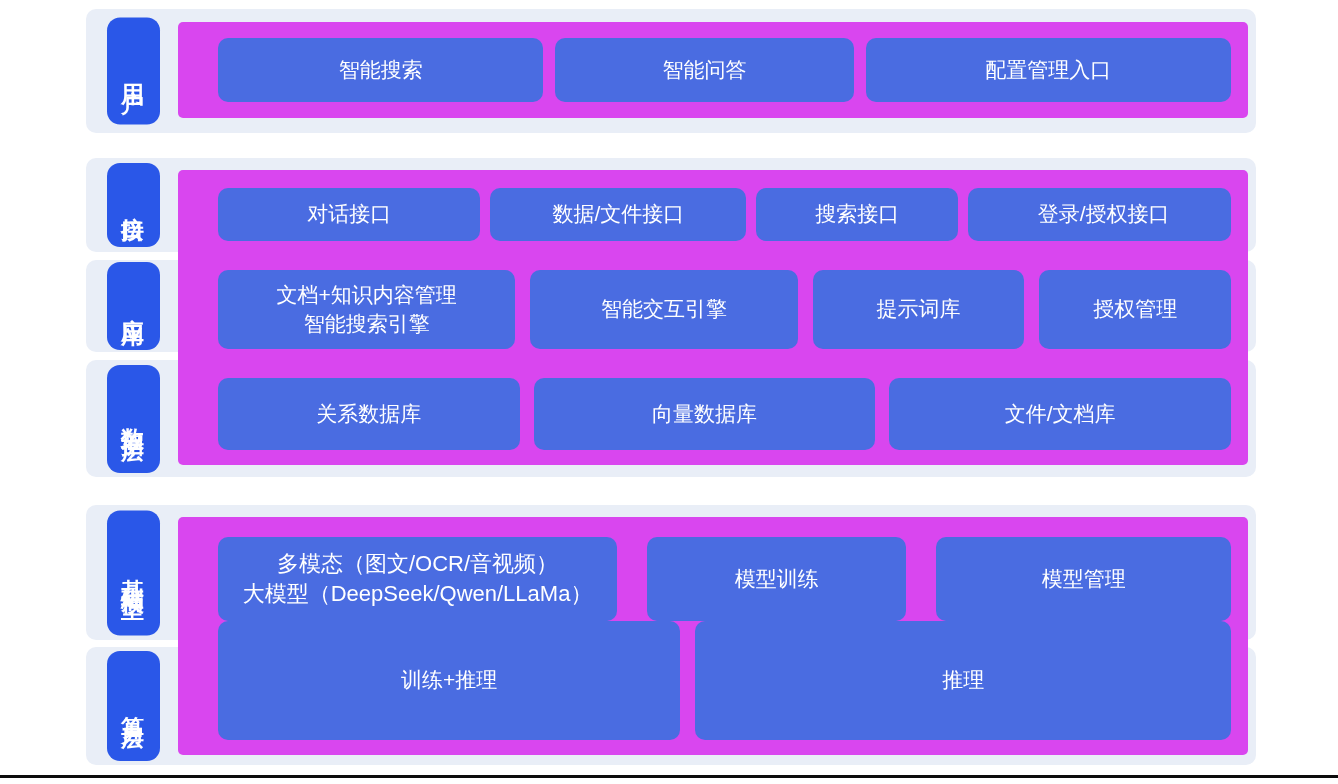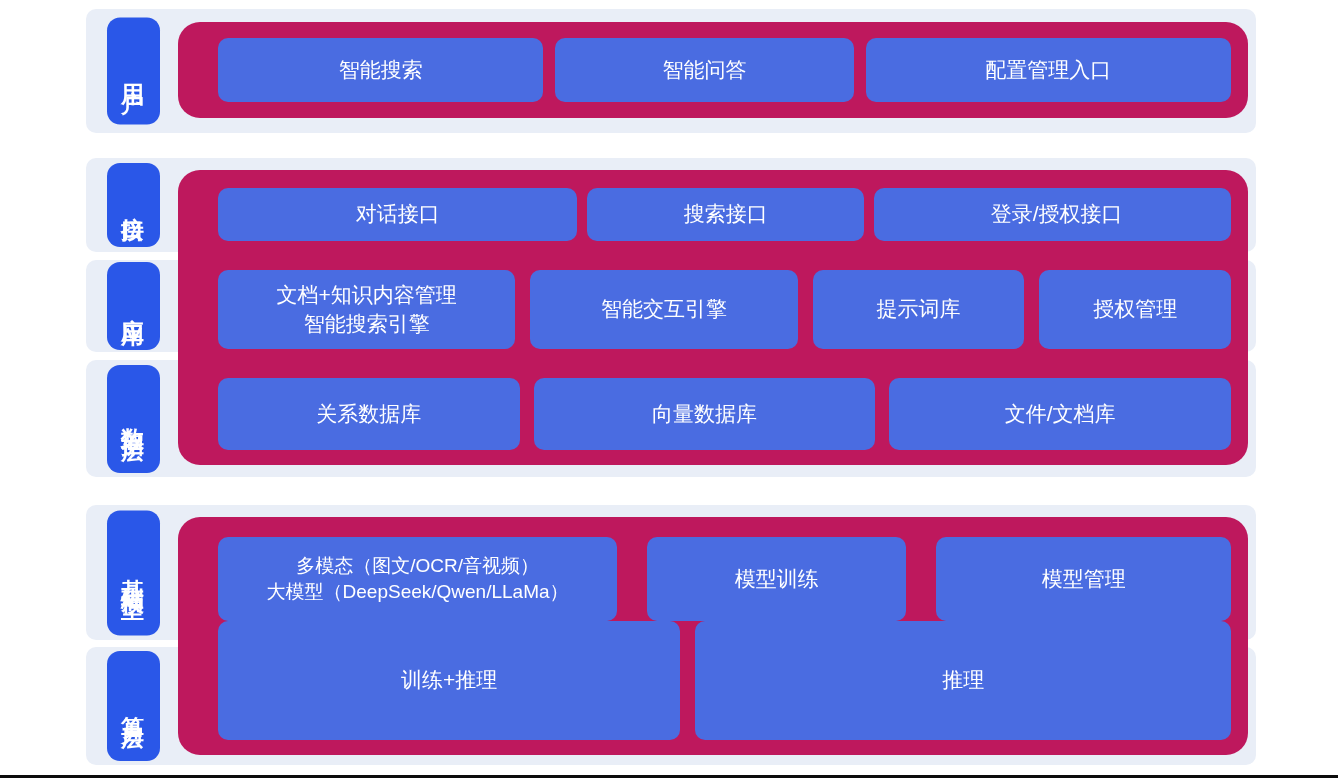--- a/index.html
+++ b/index.html
@@ -14,21 +14,21 @@
     position:absolute; left:21px; top:50%; transform:translateY(-50%);
     width:53px; background:#2a57e8; border-radius:13px;
     color:#ffffff; font-weight:bold; font-size:23px;
     writing-mode:vertical-rl; text-orientation:upright; letter-spacing:6px;
     display:flex; align-items:center; justify-content:center;
     box-sizing:border-box;
   }
 
   .panel {
     position:absolute; left:92px; right:8px; z-index:2;
-    background:#be185d; border-radius:22px;
+    background:#d946ef; border-radius:5px;
     display:flex; flex-direction:column; justify-content:space-between;
     box-sizing:border-box;
   }
 
   .box-row { display:flex; width:100%; }
 
   .box {
     background:#4a6ce1; border-radius:10px; color:#ffffff;
     display:flex; align-items:center; justify-content:center;
     text-align:center; white-space:pre-line;
@@ -63,20 +63,21 @@
     <div class="gray-row" style="height:92px;">
       <div class="pill" style="height:88px;">应用</div>
     </div>
     <div class="gray-row" style="height:117px;">
       <div class="pill" style="height:108px;">数据层</div>
     </div>
 
     <div class="panel" style="top:12px; height:295px; padding:18px 17px 15px 40px;">
       <div class="box-row" style="height:53px; gap:10px;">
         <div class="box" style="flex:204;">对话接口</div>
+        <div class="box" style="flex:199;">数据/文件接口</div>
         <div class="box" style="flex:157;">搜索接口</div>
         <div class="box" style="flex:198;padding-left:8px;">登录/授权接口</div>
       </div>
       <div class="box-row" style="height:79px; gap:15px;">
         <div class="box" style="flex:295;">文档+知识内容管理
 智能搜索引擎</div>
         <div class="box" style="flex:265;">智能交互引擎</div>
         <div class="box" style="flex:210;">提示词库</div>
         <div class="box" style="flex:190;">授权管理</div>
       </div>
@@ -91,21 +92,21 @@
   <div class="section" style="top:505px; height:260px; gap:7px;">
     <div class="gray-row" style="height:135px;">
       <div class="pill" style="height:125px;">基础模型</div>
     </div>
     <div class="gray-row" style="height:118px;">
       <div class="pill" style="height:110px;">算力层</div>
     </div>
 
     <div class="panel" style="top:12px; height:238px; padding:20px 17px 15px 40px;">
       <div class="box-row" style="height:88px; gap:30px;">
-        <div class="box" style="flex:397; font-size:19px;">多模态（图文/OCR/音视频）
+        <div class="box" style="flex:397; font-size:22px;">多模态（图文/OCR/音视频）
 大模型（DeepSeek/Qwen/LLaMa）</div>
         <div class="box" style="flex:258;">模型训练</div>
         <div class="box" style="flex:293;">模型管理</div>
       </div>
       <div class="box-row" style="height:124px; gap:15px;">
         <div class="box" style="flex:462;">训练+推理</div>
         <div class="box" style="flex:535;">推理</div>
       </div>
     </div>
   </div>

